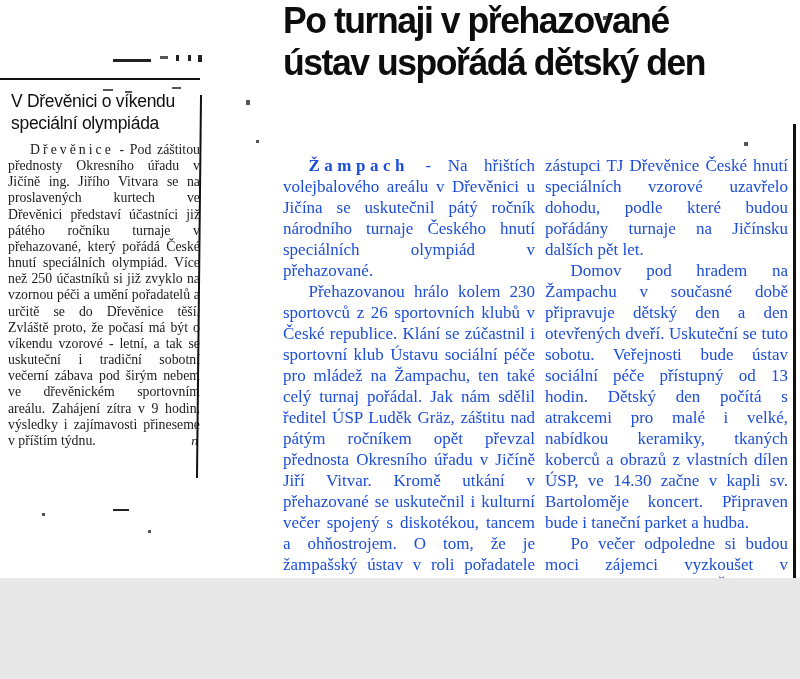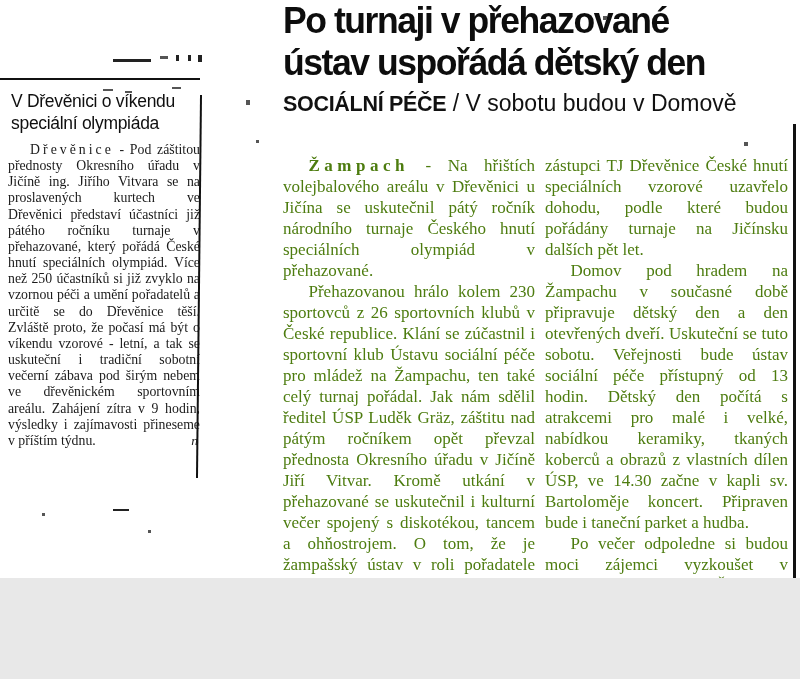--- a/index.html
+++ b/index.html
@@ -45,21 +45,21 @@
   .dateline-sb{font-weight:normal;letter-spacing:3px;}
   .indent-sb{text-indent:1.6em;}
   .sig-n{
     position:absolute;right:2px;bottom:0;
     font-style:italic;font-size:13.5px;
   }
   
   .col{
     position:absolute;top:155px;
     font-size:17px;line-height:21px;
-    text-align:justify;color:#4d7c0f;
+    text-align:justify;color:#1d4ed8;
   }
   .col1{left:283px;width:252px;}
   .col2{left:545px;width:243px;}
   .col p{margin:0;}
   .col p.indent{text-indent:1.5em;}
   .dateline-main{font-weight:bold;letter-spacing:4.5px;}
   .last-p{position:relative;}
   .sig-daf{
     position:absolute;right:2px;bottom:0;
     font-weight:bold;font-size:17px;
@@ -73,21 +73,20 @@
 <body>
 
 <div class="page">
 
   <h1 class="main-headline" style="margin:0;">
     <span class="hl-line">Po turnaji v přehazované</span>
     <span class="hl-line">ústav uspořádá dětský den</span>
   </h1>
 
   <div class="subhead">
-    <span class="sub-line"><span class="kicker">SOCIÁLNÍ PÉČE</span><span> / V sobotu budou v Domově</span></span>
   </div>
 
   <h2 class="sidebar-headline" style="margin:0;">
     <span style="display:block;">V Dřevěnici o víkendu</span>
     <span style="display:block;">speciální olympiáda</span>
   </h2>
 
   <div class="sidebar-body">
     <p class="indent-sb"><span class="dateline-sb">Dřevěnice</span><span> - Pod záštitou přednosty Okresního úřadu v Jičíně ing. Jiřího Vitvara se na proslavených kurtech ve Dřevěnici představí účastníci již pátého ročníku turnaje v přehazované, který pořádá České hnutí speciálních olympiád. Více než 250 účastníků si již zvyklo na vzornou péči a umění pořadatelů a určitě se do Dřevěnice těší. Zvláště proto, že počasí má být o víkendu vzorové - letní, a tak se uskuteční i tradiční sobotní večerní zábava pod širým nebem ve dřevěnickém sportovním areálu. Zahájení zítra v 9 hodin, výsledky i zajímavosti přineseme v příštím týdnu.</span><span class="sig-n">n</span></p>
   </div>

